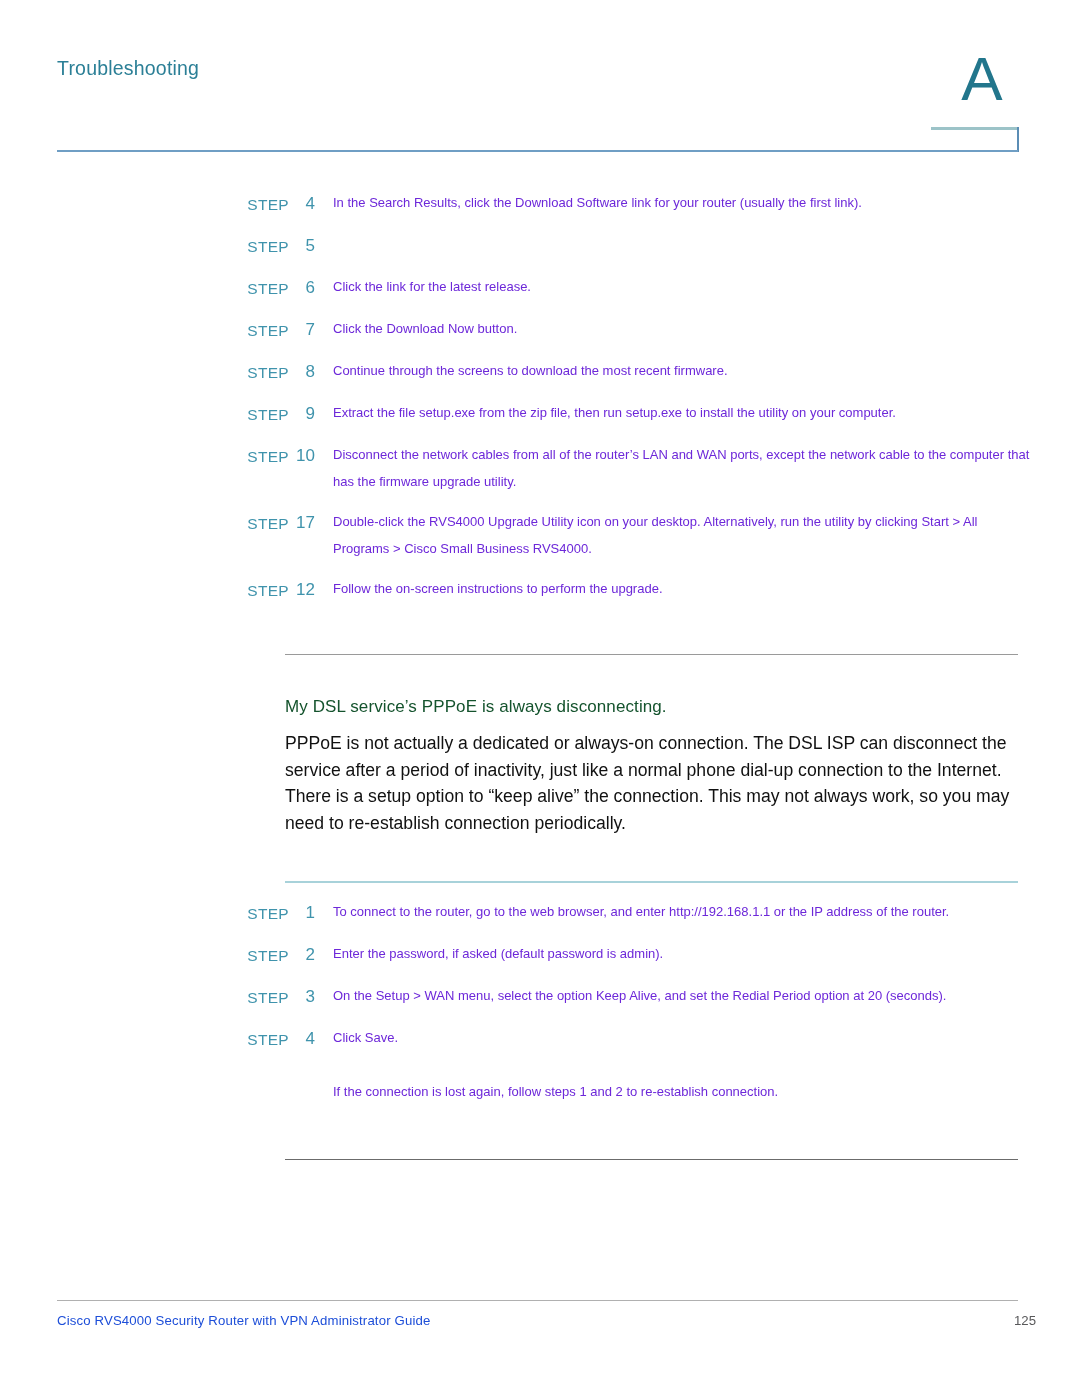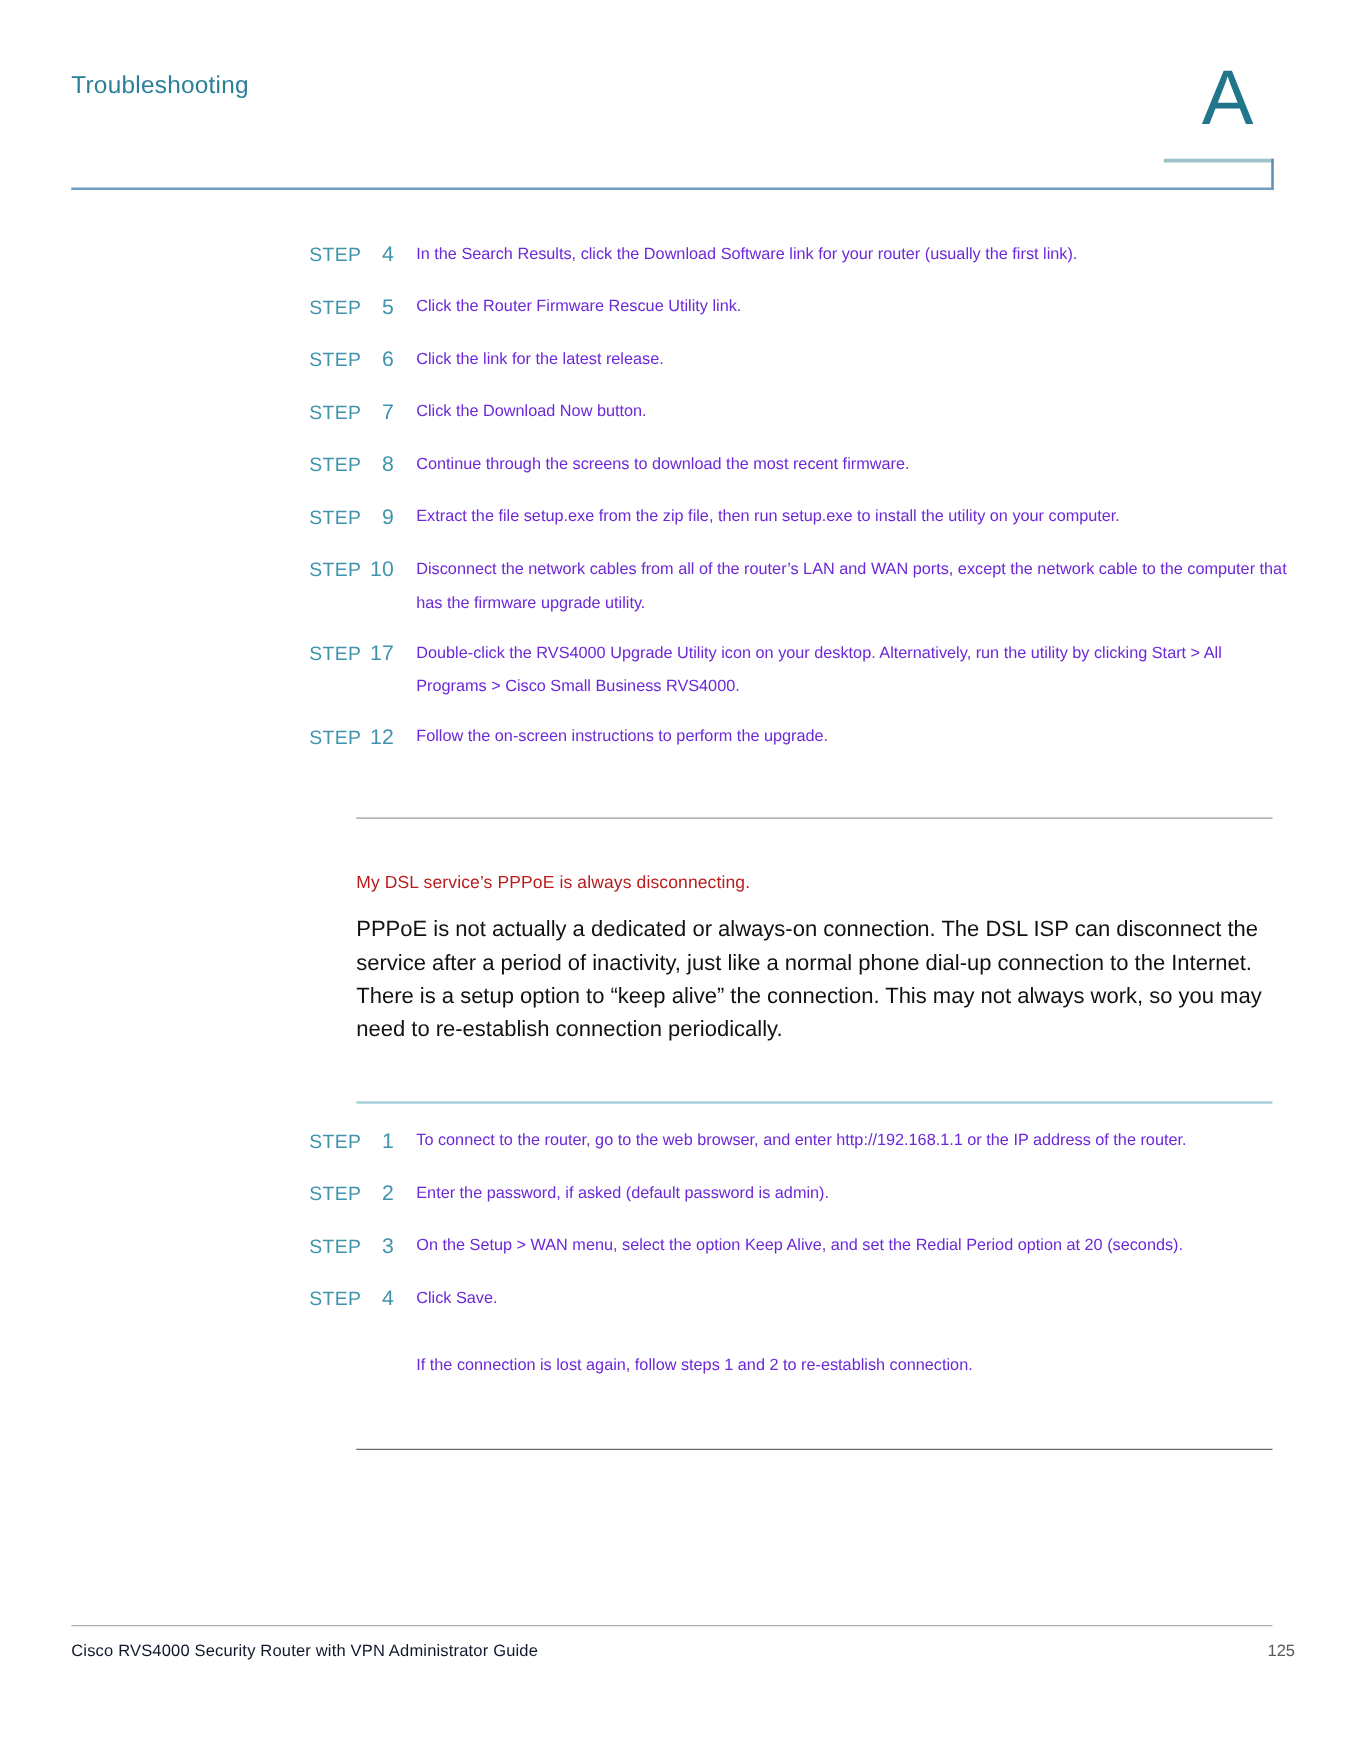--- a/index.html
+++ b/index.html
@@ -107,22 +107,22 @@
   .step-block {
     position: absolute;
     left: 210px;
     width: 830px;
   }
 
   
   .section-heading {
     position: absolute;
     left: 285px;
-    font-size: 14px;
-    color: #b91c1c;
+    font-size: 17px;
+    color: #14532d;
     letter-spacing: 0.1px;
     white-space: nowrap;
   }
 
   
   .body-para {
     position: absolute;
     left: 285px;
     width: 742px;
     font-size: 17.6px;
@@ -160,21 +160,21 @@
     top: 1300px;
     width: 961px;
     height: 1px;
     background: #b0b0b0;
   }
   .footer-left {
     position: absolute;
     left: 57px;
     top: 1313px;
     font-size: 13.2px;
-    color: #0f172a;
+    color: #1d4ed8;
     letter-spacing: 0.15px;
     white-space: nowrap;
   }
   .footer-right {
     position: absolute;
     left: 0;
     top: 1313px;
     width: 1018px;
     text-align: right;
     font-size: 13.2px;
@@ -198,21 +198,20 @@
 
   <div class="step-row" style="margin-bottom:14px;">
     <div class="step-label">STEP</div>
     <div class="step-num">4</div>
     <div class="step-body">In the Search Results, click the Download Software link for your router (usually the first link).</div>
   </div>
 
   <div class="step-row" style="margin-bottom:14px;">
     <div class="step-label">STEP</div>
     <div class="step-num">5</div>
-    <div class="step-body">Click the Router Firmware Rescue Utility link.</div>
   </div>
 
   <div class="step-row" style="margin-bottom:14px;">
     <div class="step-label">STEP</div>
     <div class="step-num">6</div>
     <div class="step-body">Click the link for the latest release.</div>
   </div>
 
   <div class="step-row" style="margin-bottom:14px;">
     <div class="step-label">STEP</div>

